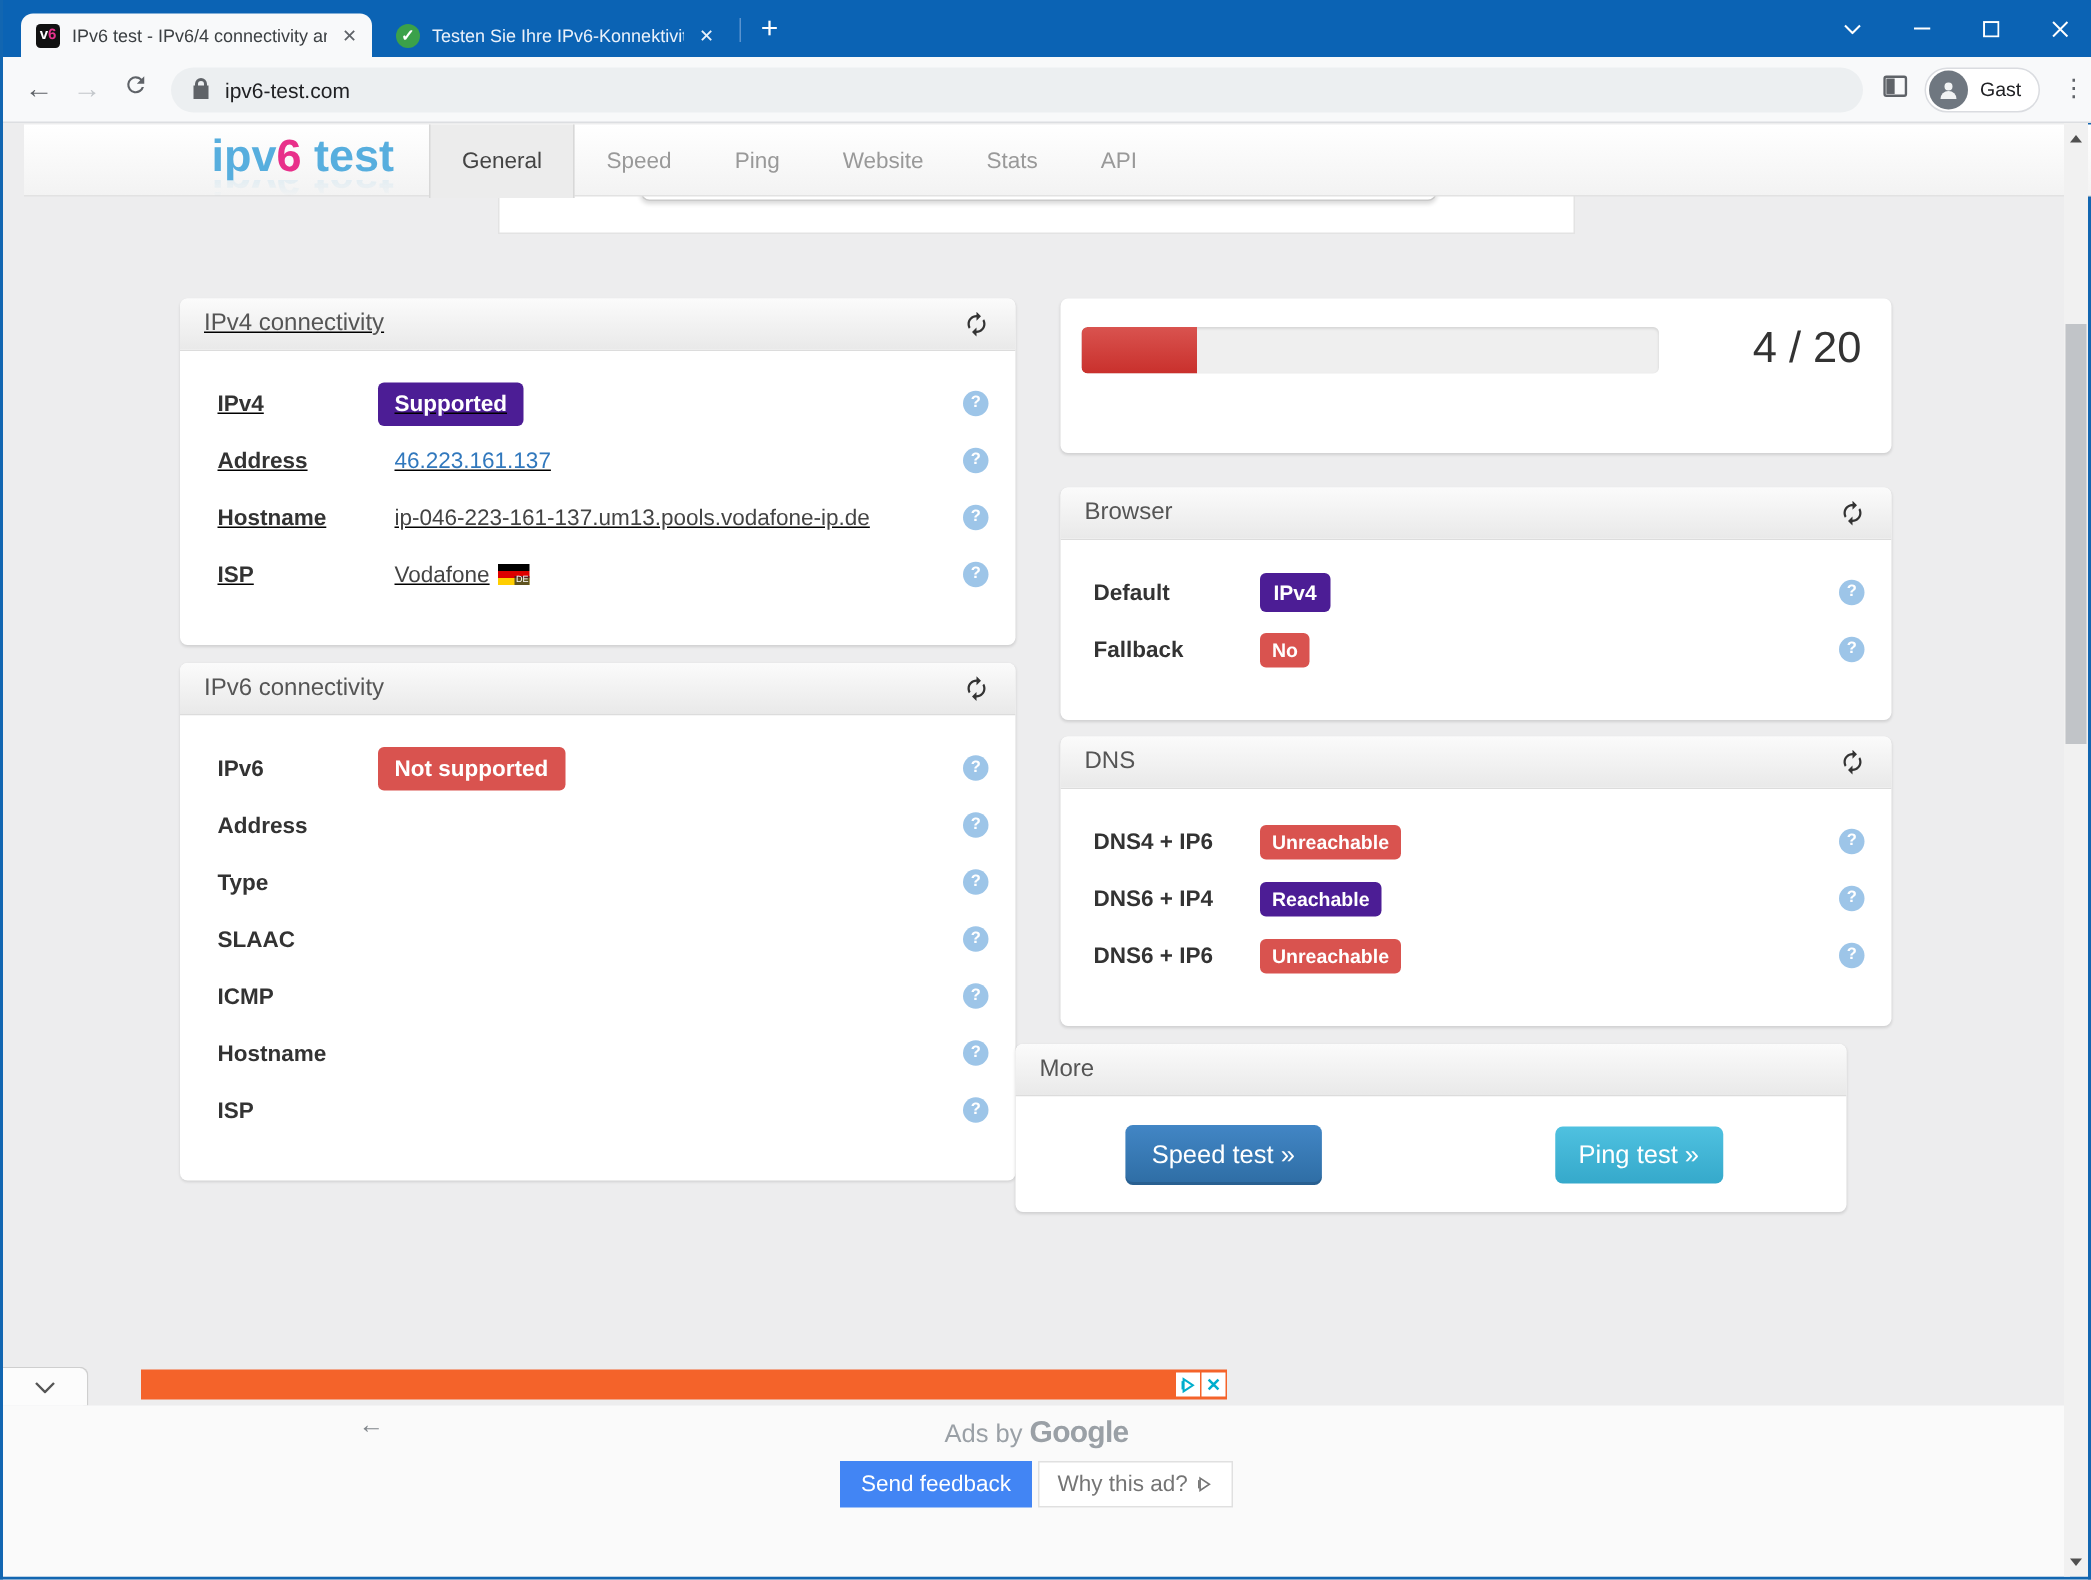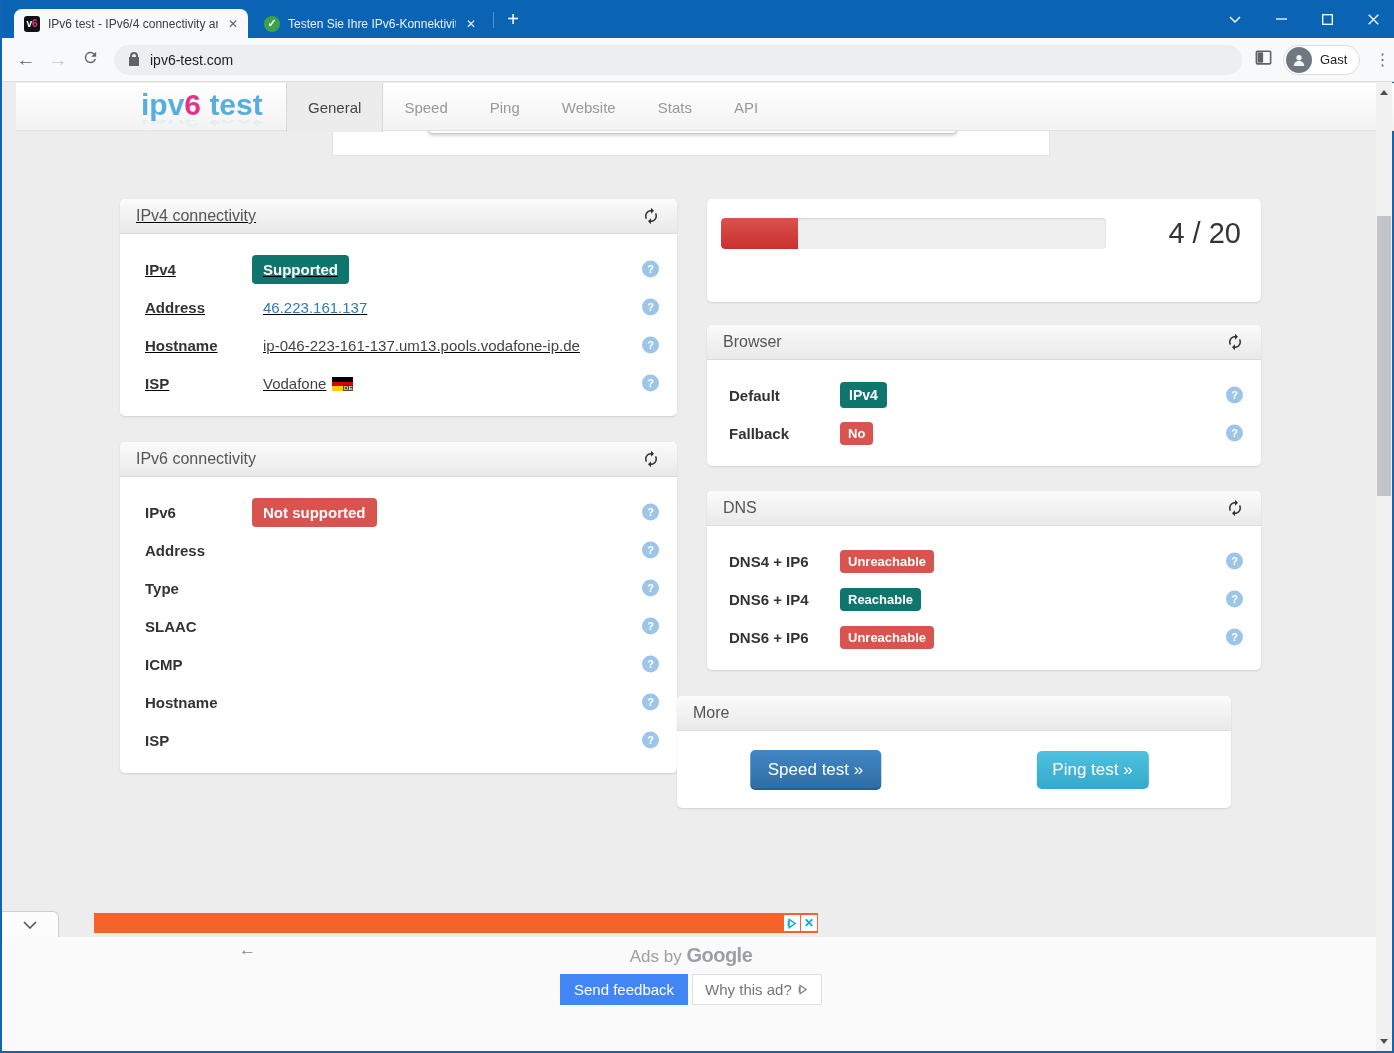--- a/index.html
+++ b/index.html
@@ -69,23 +69,23 @@
   .prow { height:38px; display:flex; align-items:center; position:relative; padding-left:25px; padding-right:50px; }
   .plabel { width:107px; flex:0 0 auto; font-size:15px; font-weight:bold; color:#333; }
   .pval { font-size:15px; color:#444; white-space:nowrap;margin-left:11px; }
   .pval.link { color:#3178bd; }
   .help { position:absolute; right:18px; top:50%; transform:translateY(-50%); width:17px; height:17px; border-radius:50%;
           background:#9dc5e8; color:#fff; font-size:11px; font-weight:bold; text-align:center; line-height:17px; }
   .badge { display:inline-block; color:#fff; font-weight:bold; border-radius:4px; }
   .badge.big { font-size:15px; padding:6px 11px; }
   .badge.mid { font-size:14px; padding:5px 9px; }
   .badge.sm { font-size:13px; padding:4px 8px; }
-  .bg-green { background:#0f766e; }
+  .bg-green { background:#4c1d95; }
   .bg-red { background:#d9534f; }
-  .body-pad { padding-top:16px; padding-bottom:14px; }
+  .body-pad { padding-top:16px; padding-bottom:28px; }
 
   #panel-ipv4 { left:118px; top:199px; width:557px;text-decoration:underline; }
   #panel-ipv6 { left:118px; top:442px; width:557px; }
   #panel-score { left:705px; top:199px; width:554px; height:103px; }
   #panel-browser { left:705px; top:325px; width:554px; }
   #panel-dns { left:705px; top:491px; width:554px; }
   #panel-more { left:675px; top:696px; width:554px; height:112px; }
 
   .flag { display:inline-block; width:21px; height:14px; margin-left:6px; vertical-align:-2px; position:relative;
           background:linear-gradient(#000 33%, #d00 33%, #d00 66%, #ffce00 66%); }

